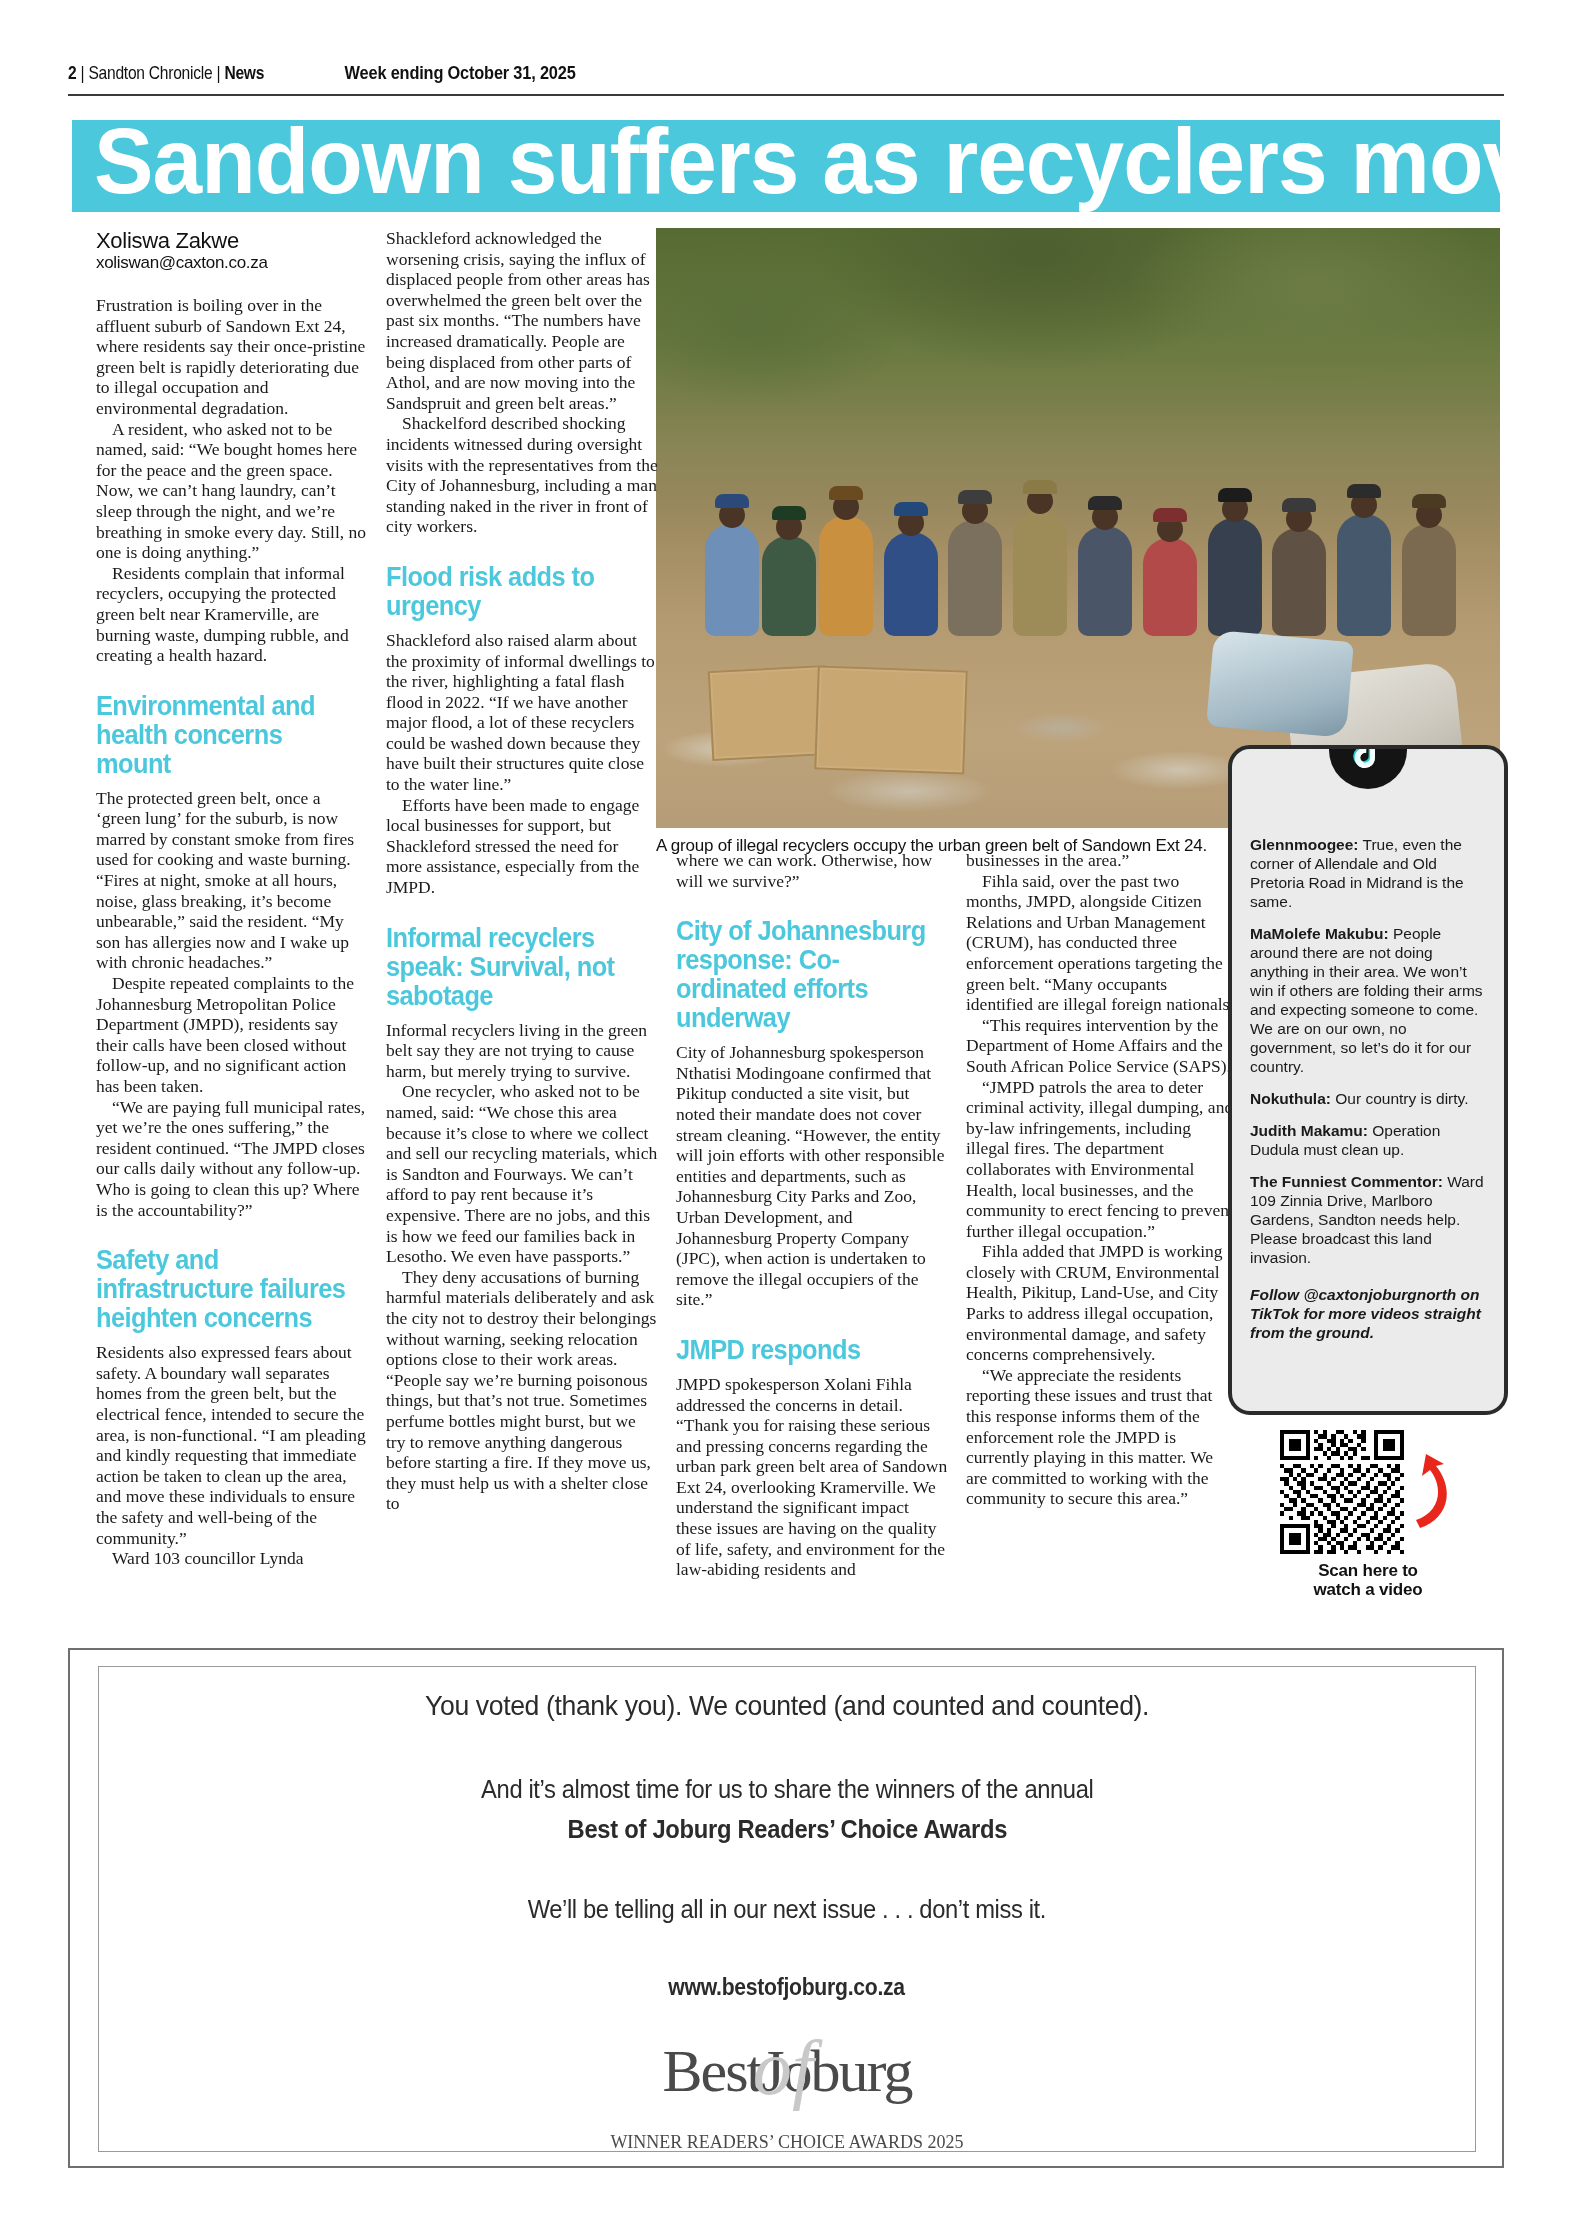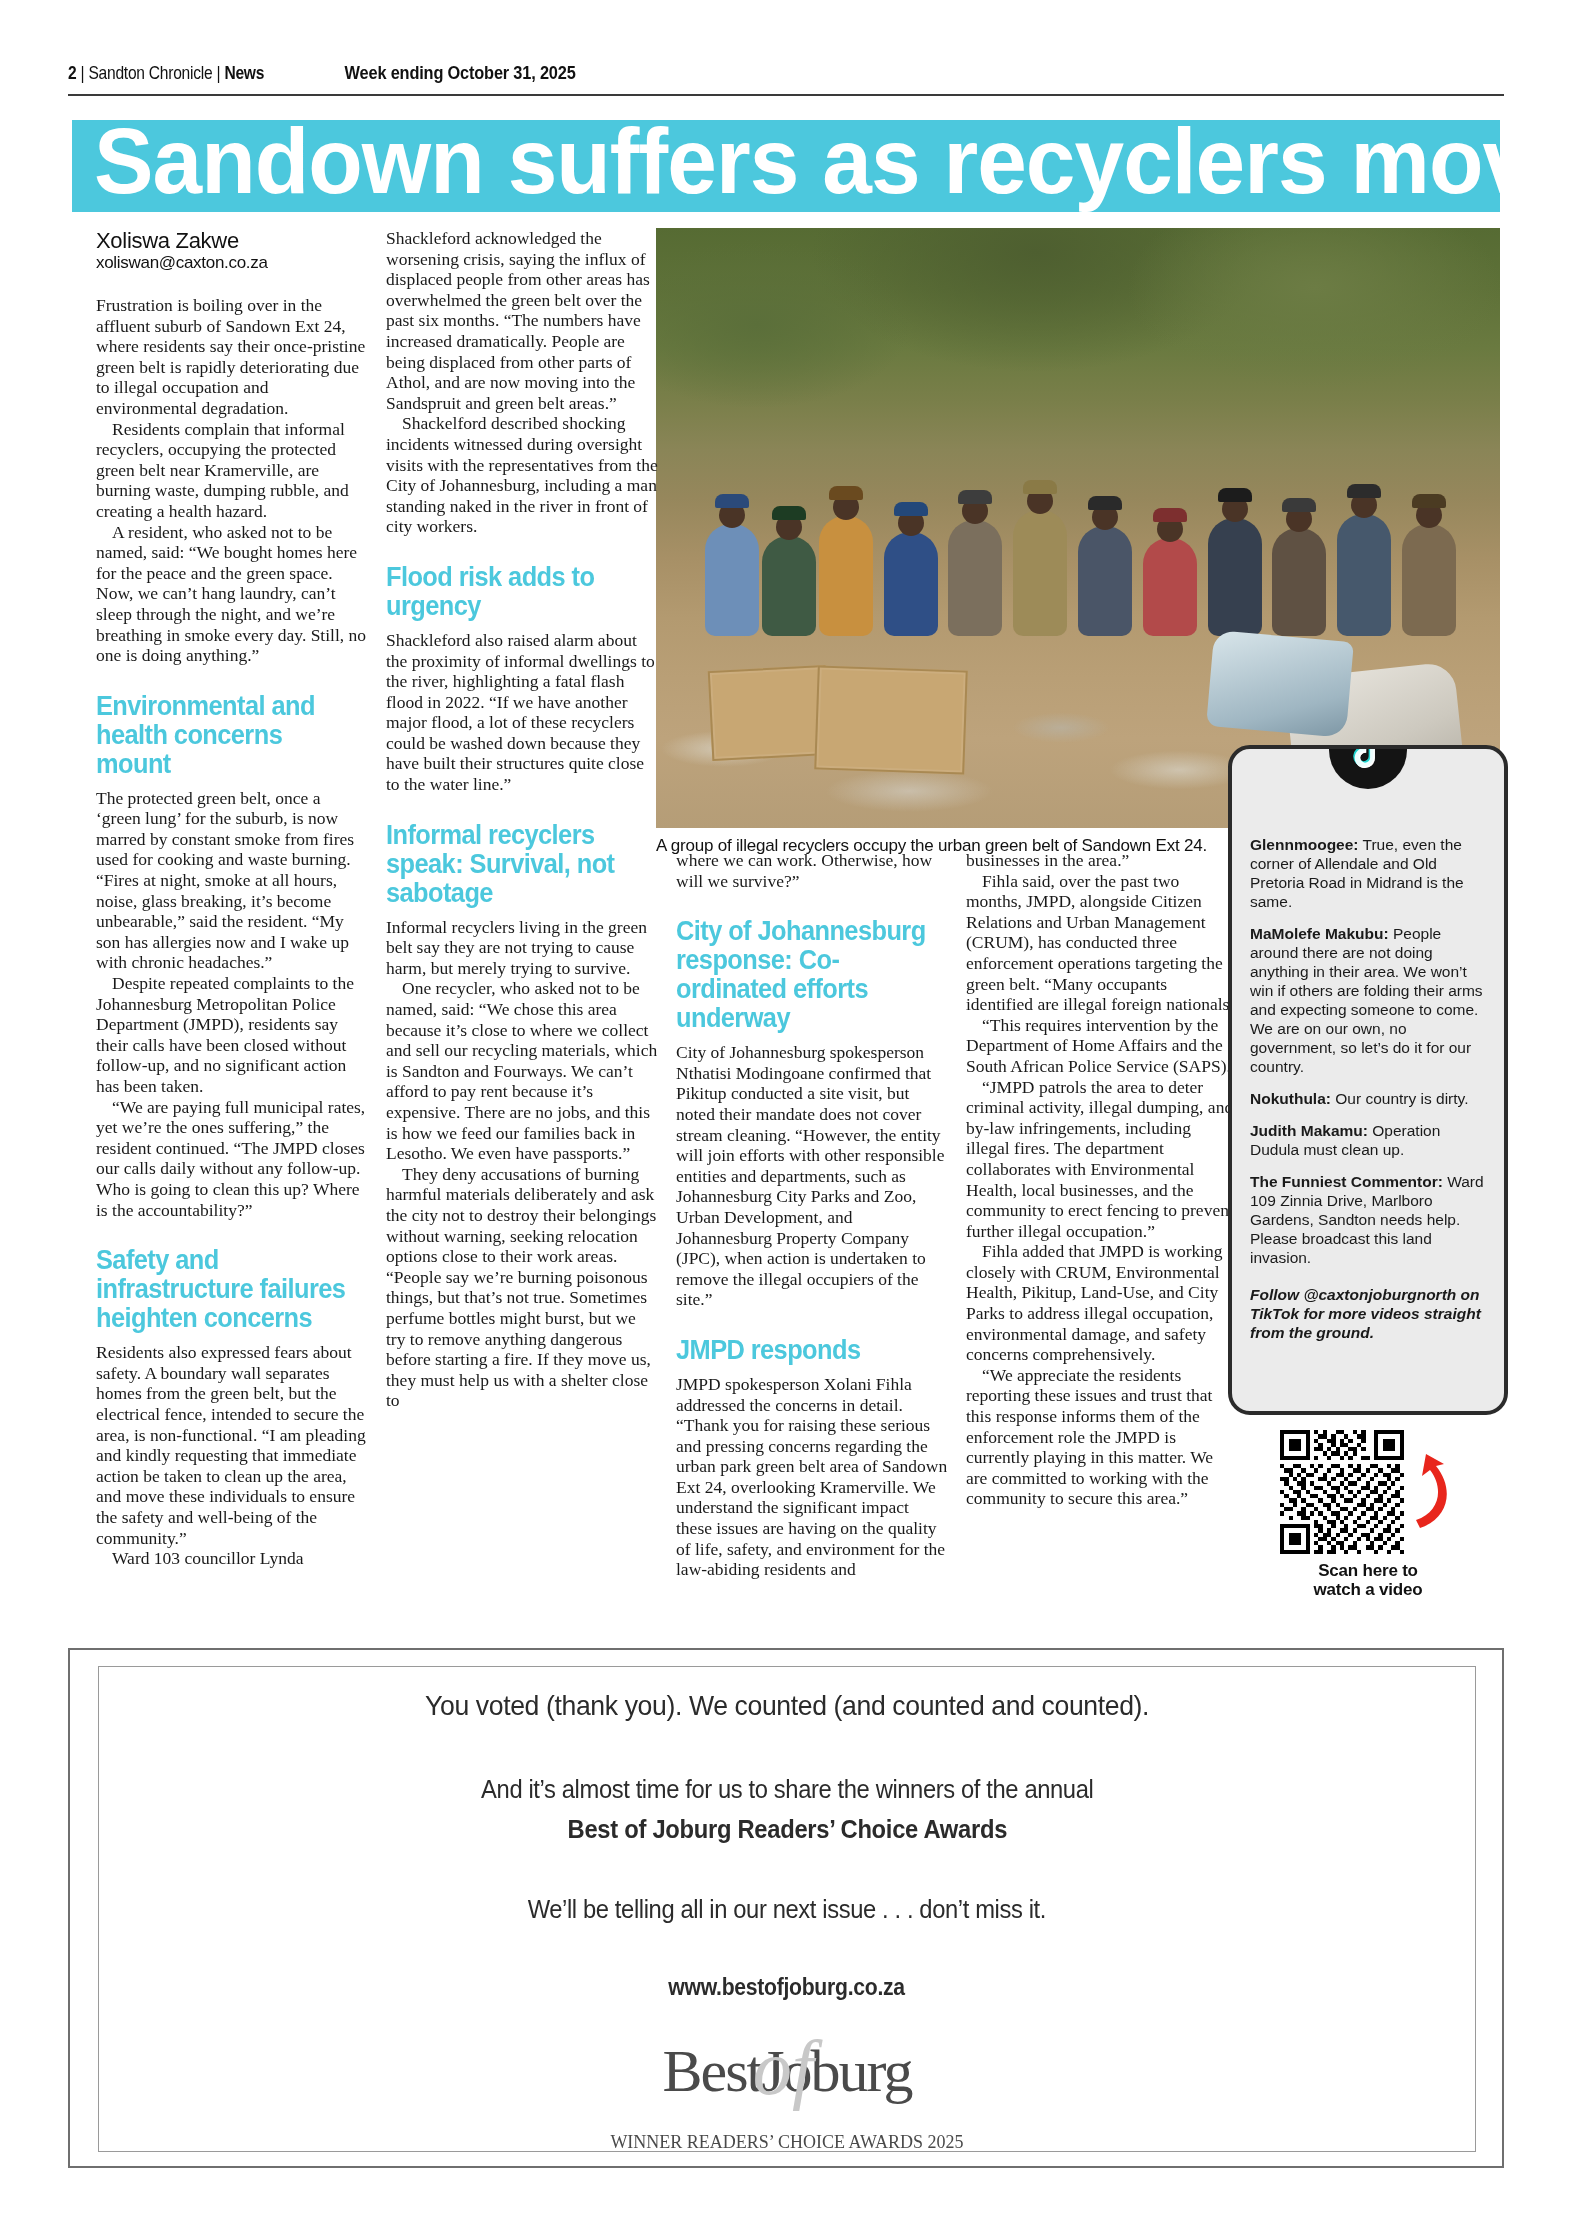--- a/index.html
+++ b/index.html
@@ -397,36 +397,37 @@
     </div>
   </div>
   <div class="photo-caption">A group of illegal recyclers occupy the urban green belt of Sandown Ext 24.</div>
 
   <div class="cols">
 
     <div class="col col1">
       <div class="byline-name">Xoliswa Zakwe</div>
       <div class="byline-mail">xoliswan@caxton.co.za</div>
       <p class="body">Frustration is boiling over in the affluent suburb of Sandown Ext 24, where residents say their once-pristine green belt is rapidly deteriorating due to illegal occupation and environmental degradation.</p>
+      <p class="body">A resident, who asked not to be named, said: “We bought homes here for the peace and the green space. Now, we can’t hang laundry, can’t sleep through the night, and we’re breathing in smoke every day. Still, no one is doing anything.”</p>
       <p class="body">Residents complain that informal recyclers, occupying the protected green belt near Kramerville, are burning waste, dumping rubble, and creating a health hazard.</p>
-      <p class="body">A resident, who asked not to be named, said: “We bought homes here for the peace and the green space. Now, we can’t hang laundry, can’t sleep through the night, and we’re breathing in smoke every day. Still, no one is doing anything.”</p>
       <h2 class="subhead">Environmental and health concerns mount</h2>
       <p class="body">The protected green belt, once a ‘green lung’ for the suburb, is now marred by constant smoke from fires used for cooking and waste burning. “Fires at night, smoke at all hours, noise, glass breaking, it’s become unbearable,” said the resident. “My son has allergies now and I wake up with chronic headaches.”</p>
       <p class="body">Despite repeated complaints to the Johannesburg Metropolitan Police Department (JMPD), residents say their calls have been closed without follow-up, and no significant action has been taken.</p>
       <p class="body">“We are paying full municipal rates, yet we’re the ones suffering,” the resident continued. “The JMPD closes our calls daily without any follow-up. Who is going to clean this up? Where is the accountability?”</p>
       <h2 class="subhead">Safety and infrastructure failures heighten concerns</h2>
       <p class="body">Residents also expressed fears about safety. A boundary wall separates homes from the green belt, but the electrical fence, intended to secure the area, is non-functional. “I am pleading and kindly requesting that immediate action be taken to clean up the area, and move these individuals to ensure the safety and well-being of the community.”</p>
       <p class="body">Ward 103 councillor Lynda</p>
     </div>
 
     <div class="col col2">
       <p class="body">Shackleford acknowledged the worsening crisis, saying the influx of displaced people from other areas has overwhelmed the green belt over the past six months. “The numbers have increased dramatically. People are being displaced from other parts of Athol, and are now moving into the Sandspruit and green belt areas.”</p>
       <p class="body">Shackelford described shocking incidents witnessed during oversight visits with the representatives from the City of Johannesburg, including a man standing naked in the river in front of city workers.</p>
       <h2 class="subhead">Flood risk adds to urgency</h2>
       <p class="body">Shackleford also raised alarm about the proximity of informal dwellings to the river, highlighting a fatal flash flood in 2022. “If we have another major flood, a lot of these recyclers could be washed down because they have built their structures quite close to the water line.”</p>
+      <p class="body">Efforts have been made to engage local businesses for support, but Shackleford stressed the need for more assistance, especially from the JMPD.</p>
       <h2 class="subhead">Informal recyclers speak: Survival, not sabotage</h2>
       <p class="body">Informal recyclers living in the green belt say they are not trying to cause harm, but merely trying to survive.</p>
       <p class="body">One recycler, who asked not to be named, said: “We chose this area because it’s close to where we collect and sell our recycling materials, which is Sandton and Fourways. We can’t afford to pay rent because it’s expensive. There are no jobs, and this is how we feed our families back in Lesotho. We even have passports.”</p>
       <p class="body">They deny accusations of burning harmful materials deliberately and ask the city not to destroy their belongings without warning, seeking relocation options close to their work areas. “People say we’re burning poisonous things, but that’s not true. Sometimes perfume bottles might burst, but we try to remove anything dangerous before starting a fire. If they move us, they must help us with a shelter close to</p>
     </div>
 
     <div class="col col3">
       <p class="body">where we can work. Otherwise, how will we survive?”</p>
       <h2 class="subhead">City of Johannesburg response: Co-ordinated efforts underway</h2>
       <p class="body">City of Johannesburg spokesperson Nthatisi Modingoane confirmed that Pikitup conducted a site visit, but noted their mandate does not cover stream cleaning. “However, the entity will join efforts with other responsible entities and departments, such as Johannesburg City Parks and Zoo, Urban Development, and Johannesburg Property Company (JPC), when action is undertaken to remove the illegal occupiers of the site.”</p>

